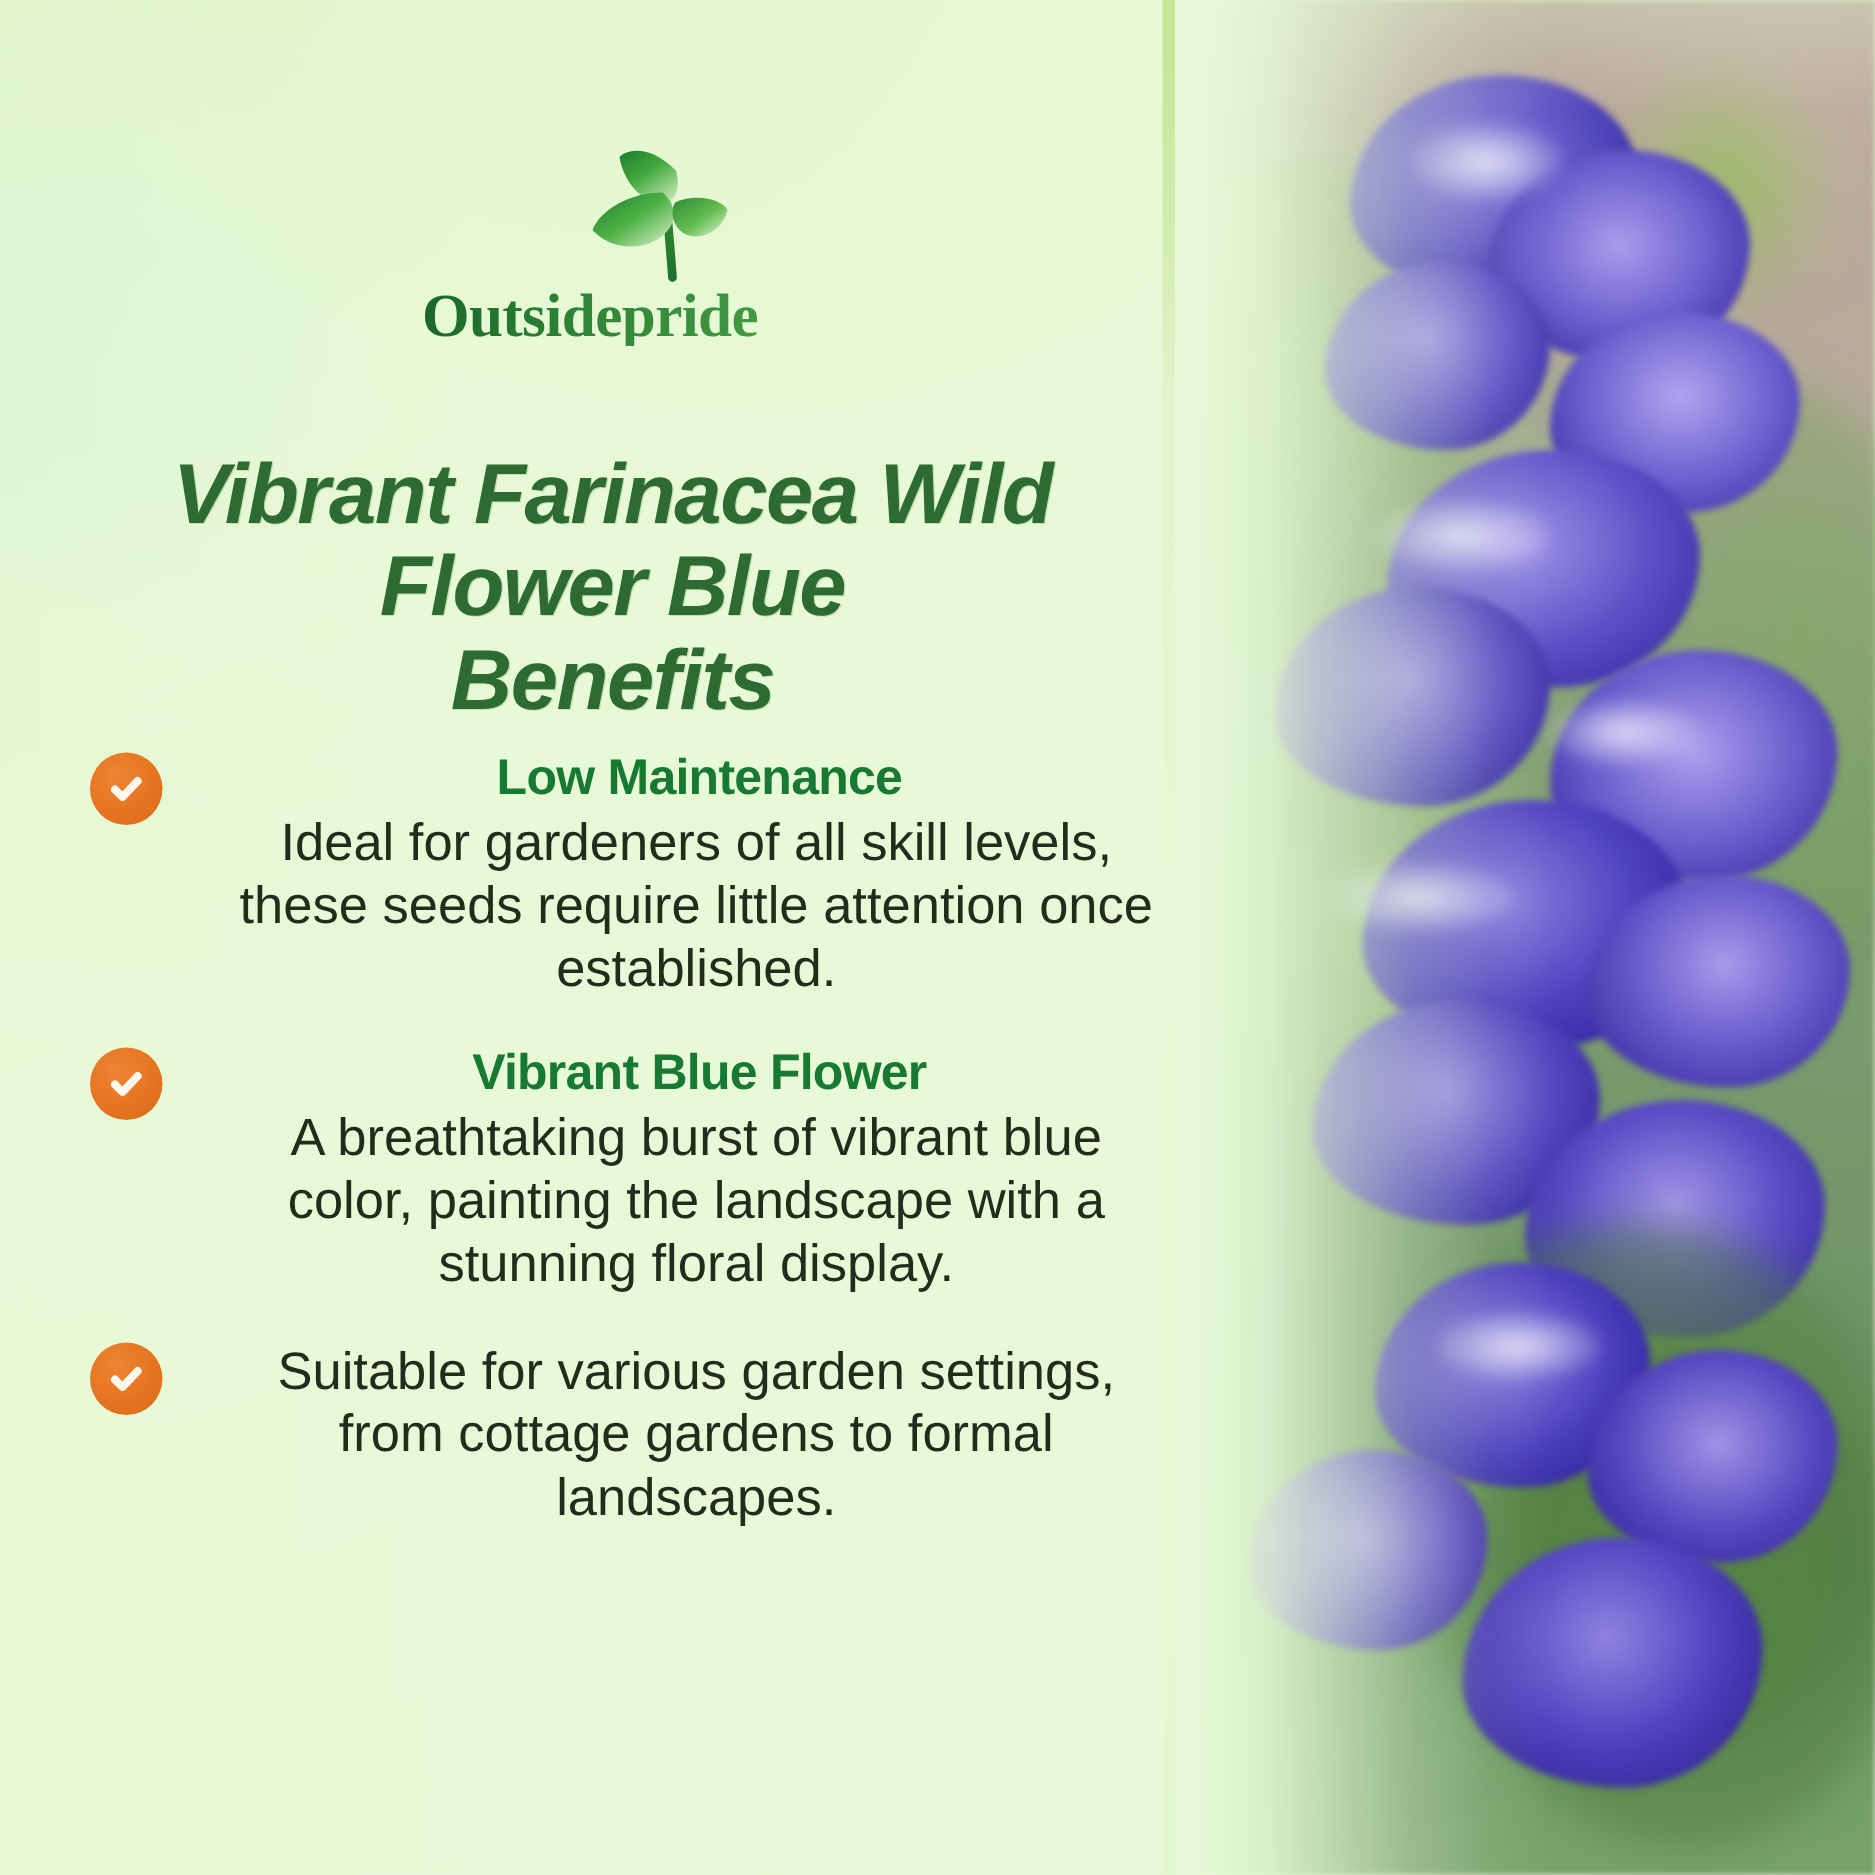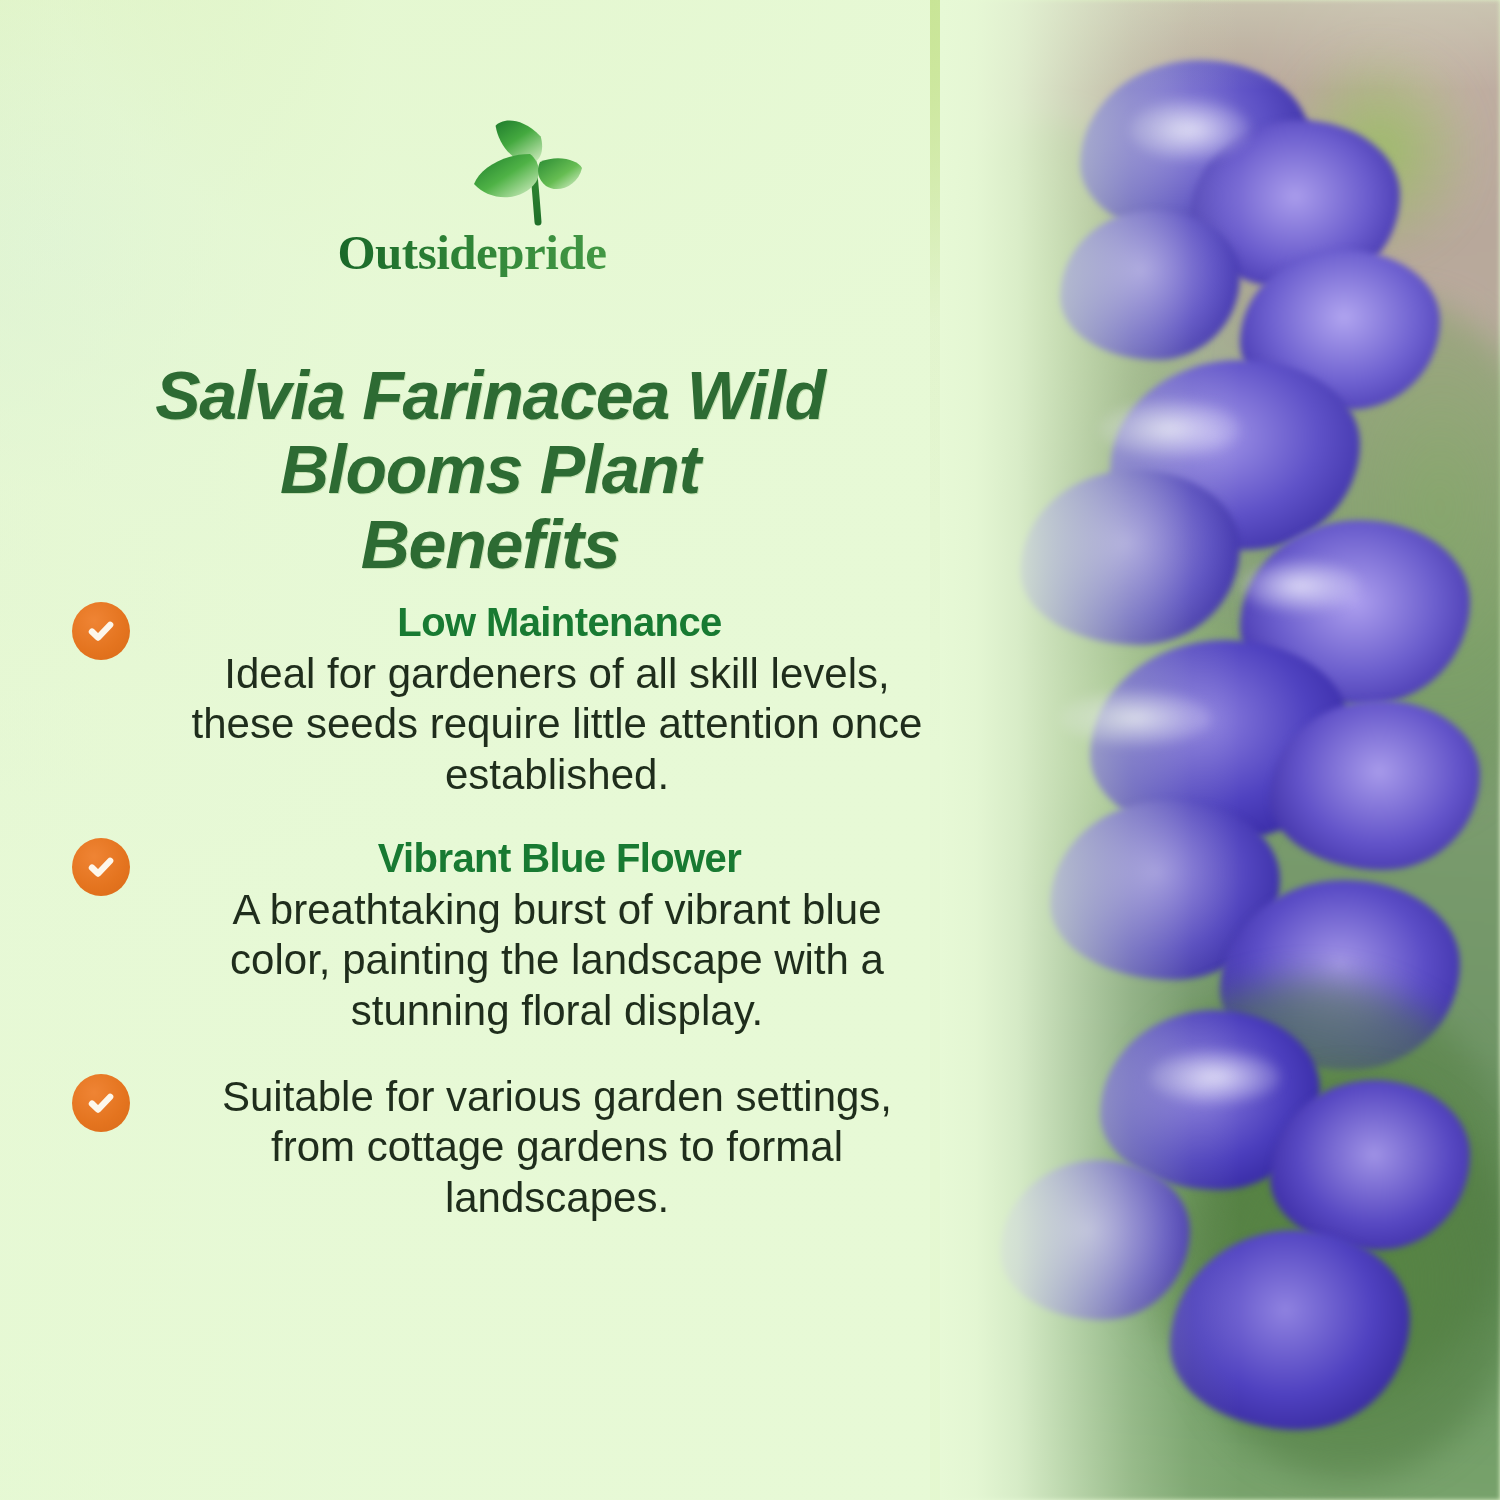--- a/index.html
+++ b/index.html
@@ -299,22 +299,22 @@
         <path d="M78 112 C76 86 74 62 72 44 C71 36 70 30 69 24" stroke="url(#stm)" stroke-width="7" fill="none" stroke-linecap="round"></path>
         <path d="M68 30 C44 10 26 18 22 24 C28 46 48 62 64 56 C72 52 72 40 68 30 Z" fill="url(#lfA)" transform="translate(12,-6) rotate(6 45 38)"></path>
         <path d="M70 44 C44 44 20 58 14 74 C30 92 62 92 76 72 C82 62 78 50 70 44 Z" fill="url(#lfB)"></path>
         <path d="M80 52 C98 44 118 50 122 58 C118 76 98 84 86 76 C78 70 76 60 80 52 Z" fill="url(#lfC)"></path>
       </svg>
     </div>
     <div class="logo-word">Outsidepride</div>
   </div>
 
   <h1 class="headline">
-    <span class="hl-line">Salvia Farinacea Wild</span>
-    <span class="hl-line">Blooms Plant</span>
+    <span class="hl-line">Vibrant Farinacea Wild</span>
+    <span class="hl-line">Flower Blue</span>
     <span class="hl-line">Benefits</span>
   </h1>
 
   <div class="benefits">
 
     <div class="benefit">
       <div class="check-badge">
         <svg viewBox="0 0 32 32" width="34" height="34" aria-hidden="true">
           <path d="M7.5 16.6 L13.2 22.2 L24.6 10.2" fill="none" stroke="#fdf7ec" stroke-width="6" stroke-linecap="round" stroke-linejoin="round"></path>
         </svg>

